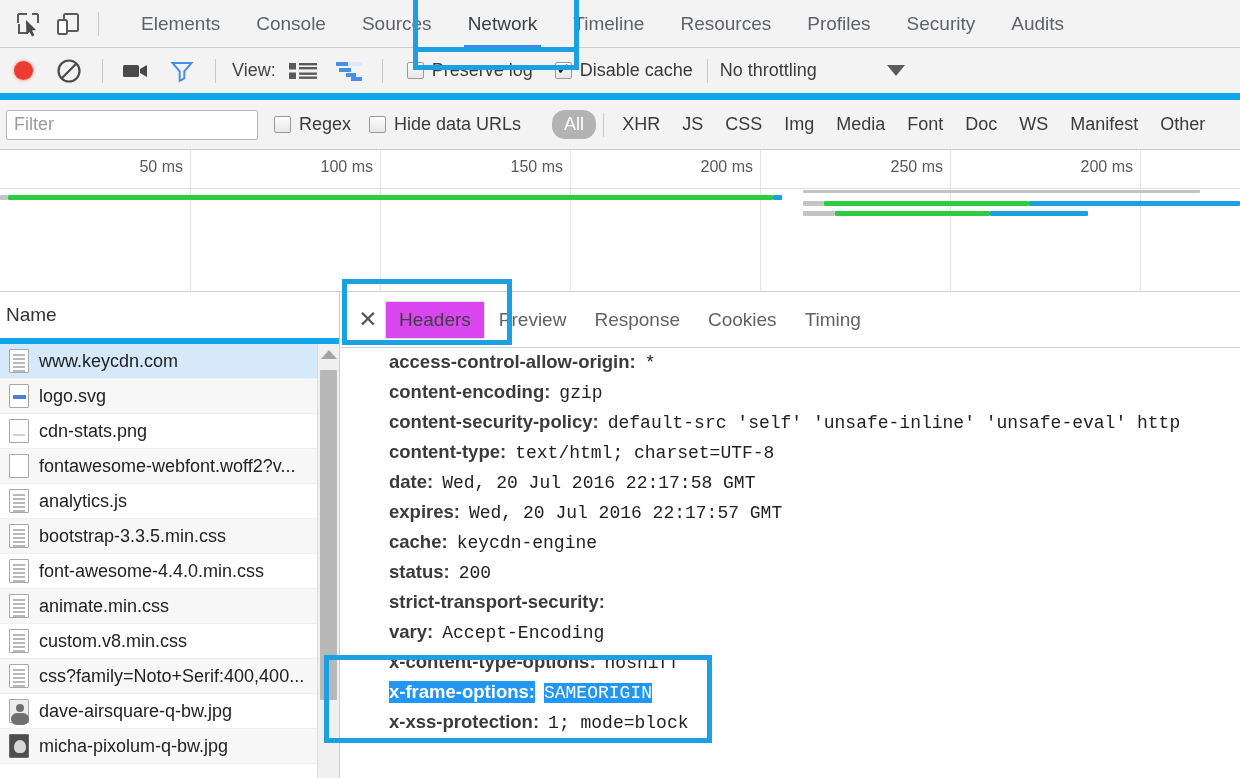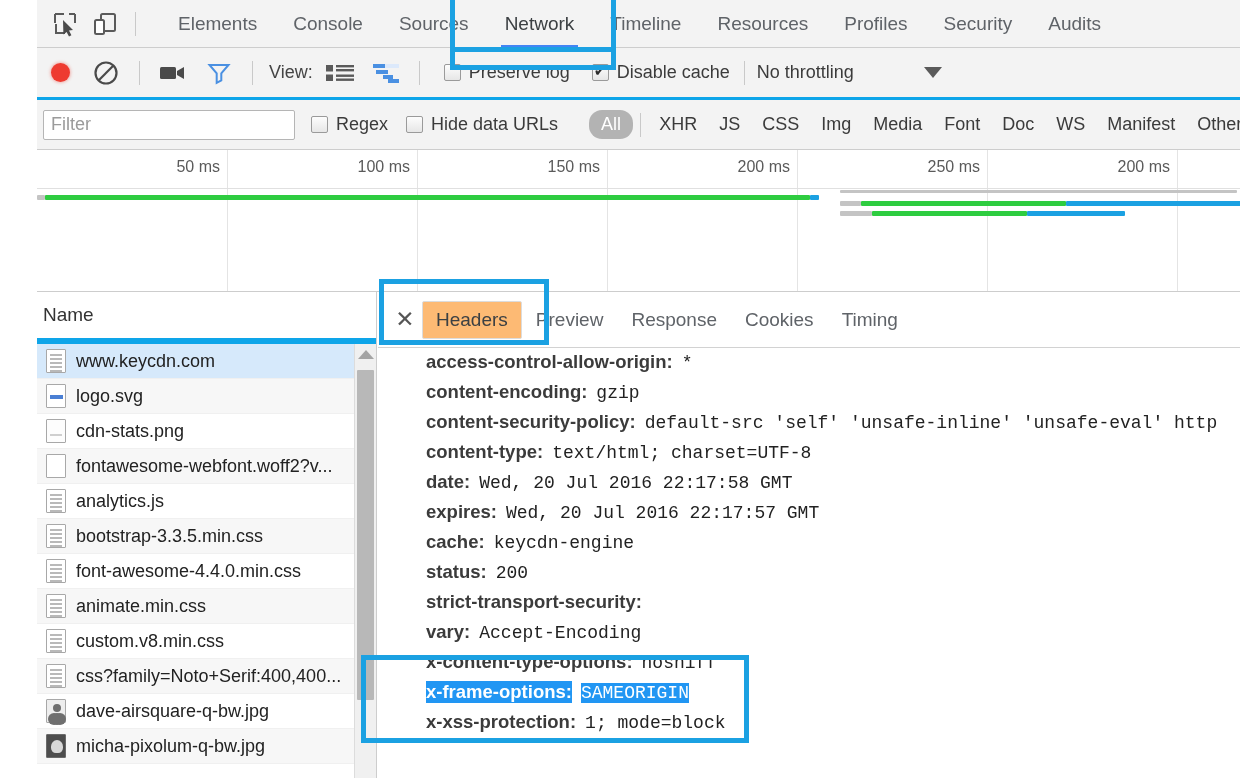--- a/index.html
+++ b/index.html
@@ -3,21 +3,21 @@
 <meta charset="utf-8">
 <style>
   * { box-sizing: border-box; margin: 0; padding: 0; }
   html, body {
     width: 1240px; height: 778px;
     overflow: hidden;
     background: #ffffff;
     font-family: "Liberation Sans", sans-serif;
     -webkit-font-smoothing: antialiased;
   }
-  #app { position: relative; width: 1199px; height: 778px; margin-left: 37px; }
+  #app { position: relative; width: 1199px; height: 778px; }
 
   
   .tabbar {
     position: absolute; left: 0; top: 0; width: 1240px; height: 48px;
     background: #f3f3f3;
     border-bottom: 1px solid #cdcdcd;
     display: flex; align-items: center;
   }
   .tool-icon {
     width: 40px; height: 40px;
@@ -37,21 +37,21 @@
   .tab.active { color: #3c4043; }
   .tab.active::after {
     content: ""; position: absolute; left: 14px; right: 14px; bottom: 0;
     height: 3px; background: #4285f4;
   }
 
   
   .ctrlbar {
     position: absolute; left: 0; top: 48px; width: 1240px; height: 52px;
     background: #f3f3f3;
-    border-bottom: 3px solid #0ea5e9;
+    border-bottom: 7px solid #0ea5e9;
     display: flex; align-items: center;
   }
   .rec-dot {
     width: 19px; height: 19px; border-radius: 50%;
     background: #ee3b30;
     box-shadow: 0 0 3px 1px rgba(238,59,48,.35);
   }
   .ctrl-btn {
     width: 46px; height: 40px;
     display: flex; align-items: center; justify-content: center;
@@ -186,21 +186,21 @@
   }
   .close-x {
     width: 34px; height: 34px; display: flex; align-items: center; justify-content: center;
     font-size: 23px; color: #555; line-height: 1;
   }
   .dtab {
     font-size: 19px; color: #5f6368; padding: 7px 13px;
     white-space: nowrap; border: 1px solid transparent;
   }
   .dtab.active {
-    color: #3c4043; background: #fdba74;
+    color: #3c4043; background: #d946ef;
     border: 1px solid #dcdcdc; border-radius: 2px;
   }
 
   .hdrs {
     position: relative; height: 430px; overflow: hidden;
     padding: 3px 0 0 10px;
   }
   .hline {
     height: 30px; display: flex; align-items: baseline; gap: 0;
     white-space: nowrap; padding-left: 38px;

